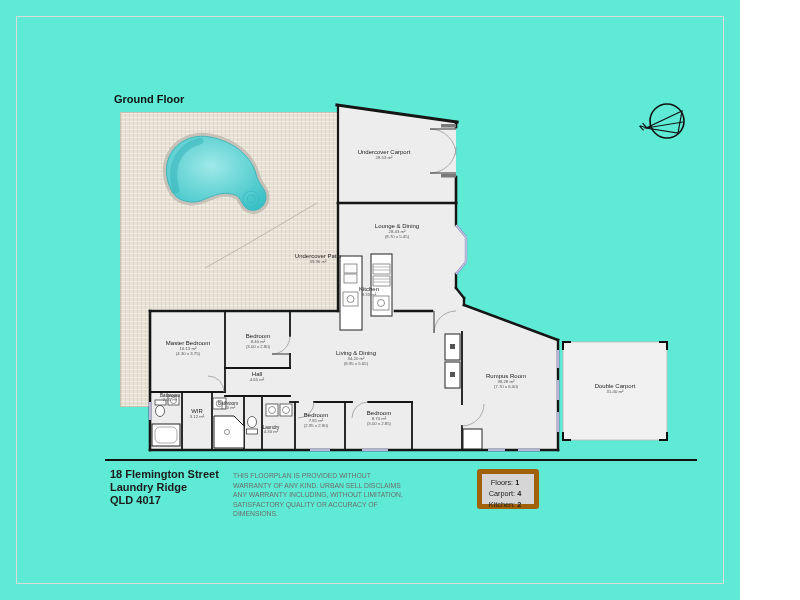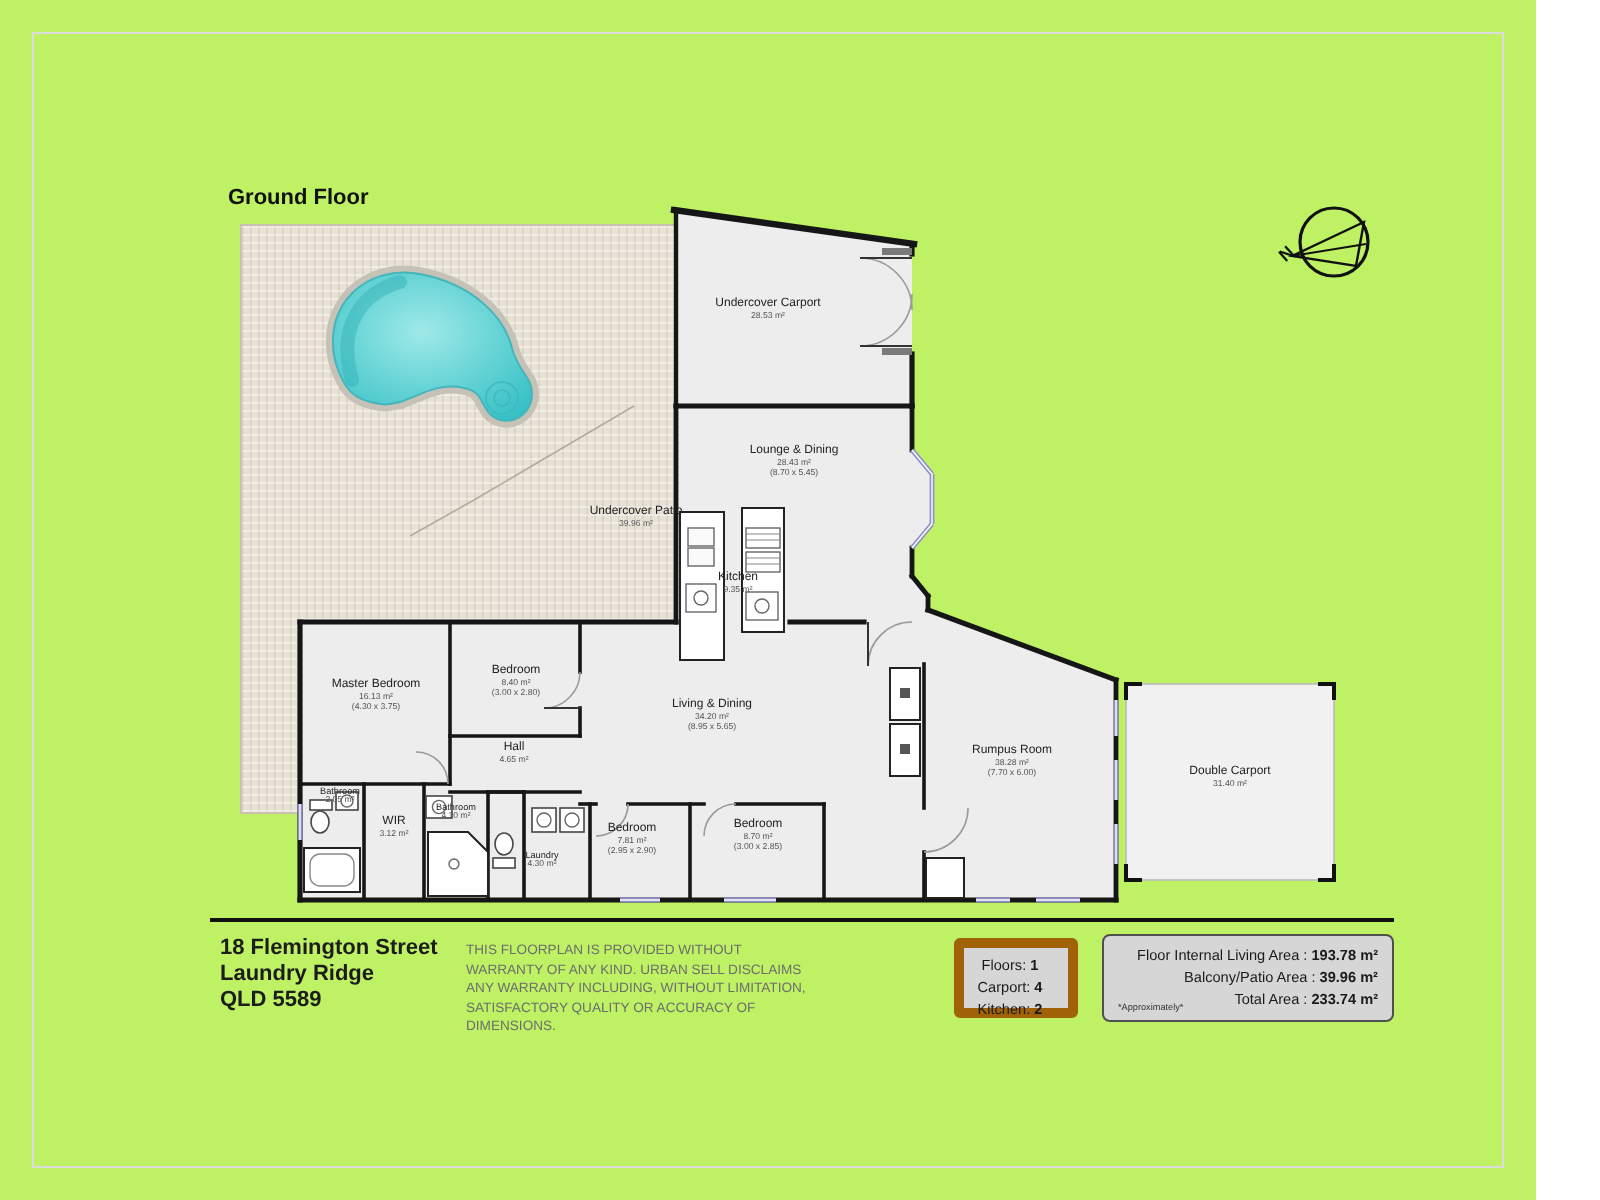--- a/index.html
+++ b/index.html
@@ -1,17 +1,17 @@
 <!DOCTYPE html>
 <html><head>
 <meta charset="utf-8">
 <style>
   html,body{margin:0;padding:0;background:#fff;}
-  .stage{position:relative;width:740px;height:600px;background:#bef264;overflow:hidden;
-         font-family:"Liberation Sans",sans-serif;color:#1a1a1a;padding-left:28px;}
+  .stage{position:relative;width:740px;height:600px;background:#5eead4;overflow:hidden;
+         font-family:"Liberation Sans",sans-serif;color:#1a1a1a;}
   .frame{position:absolute;left:16px;top:16px;right:16px;bottom:16px;border:1px solid #dcdcdc;}
   .title{position:absolute;left:114px;top:93px;font-size:11px;font-weight:bold;color:#111;}
   .patio{position:absolute;left:120px;top:112px;width:220px;height:293px;
          background-color:#e8e2d6;border:1px solid #c9c1af;
          background-image:
            repeating-linear-gradient(0deg, rgba(255,255,255,.40) 0 1px, transparent 1px 4px),
            repeating-linear-gradient(90deg, rgba(186,173,152,.28) 0 1px, transparent 1px 4px);}
   svg.plan{position:absolute;left:0;top:0;}
   .room-label{position:absolute;transform:translate(-50%,-50%);text-align:center;white-space:nowrap;line-height:1.15;}
   .rname{font-size:6px;color:#222;}
@@ -291,48 +291,33 @@
     <polygon points="10,32 46,15 42,37" fill="none" stroke="#111" stroke-width="1.2"></polygon>
     <line x1="10" y1="32" x2="47" y2="26" stroke="#111" stroke-width="1"></line>
     <text x="4" y="34" font-size="9" font-weight="bold" fill="#111" transform="rotate(-42 7 31)">N</text>
   </svg>
 
   <div class="divider"></div>
 
   <div class="address">
     <div>18 Flemington Street</div>
     <div>Laundry Ridge</div>
-    <div>QLD 5589</div>
+    <div>QLD 4017</div>
   </div>
 
   <div class="disclaimer">THIS FLOORPLAN IS PROVIDED WITHOUT WARRANTY OF ANY KIND. URBAN SELL DISCLAIMS ANY WARRANTY INCLUDING, WITHOUT LIMITATION, SATISFACTORY QUALITY OR ACCURACY OF DIMENSIONS.</div>
 
   <div class="statbox">
     <div class="row">
       <span>Floors:</span>
       <span class="val">1</span>
     </div>
     <div class="row">
       <span>Carport:</span>
       <span class="val">4</span>
     </div>
     <div class="row">
       <span>Kitchen:</span>
       <span class="val">2</span>
     </div>
   </div>
 
-  <div class="areabox">
-    <div class="row">
-      <span>Floor Internal Living Area : </span>
-      <span class="val">193.78 m²</span>
-    </div>
-    <div class="row">
-      <span>Balcony/Patio Area : </span>
-      <span class="val">39.96 m²</span>
-    </div>
-    <div class="row">
-      <span>Total Area : </span>
-      <span class="val">233.74 m²</span>
-    </div>
-    <div class="approx">*Approximately*</div>
-  </div>
 </div>
 
 </body></html>

